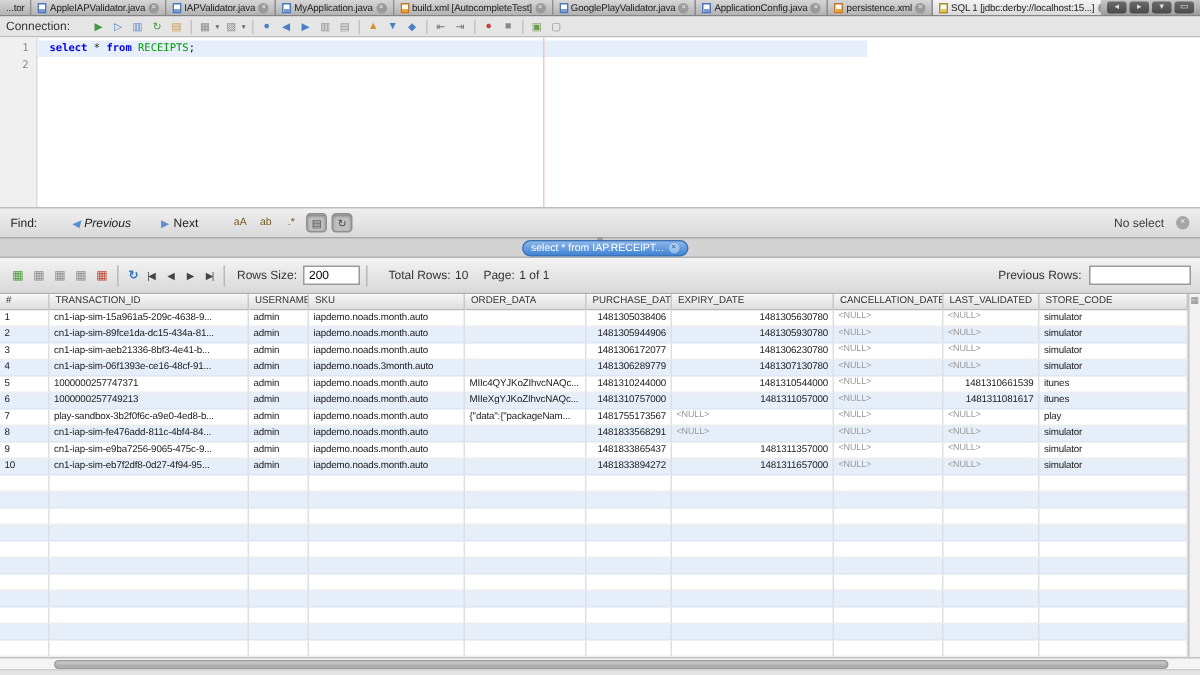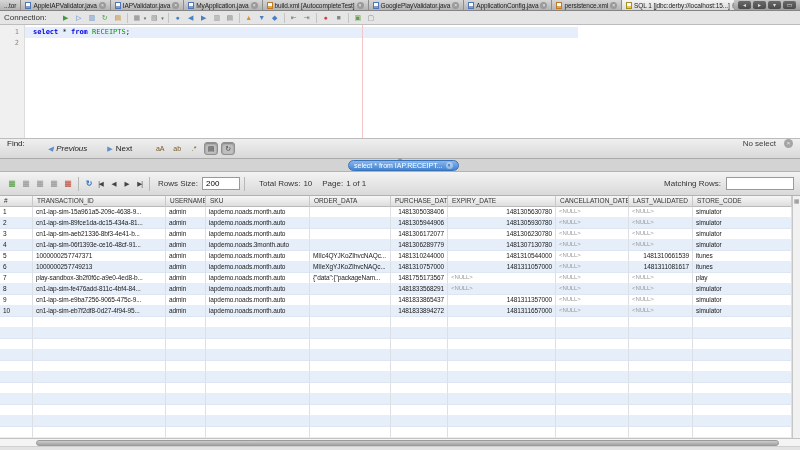--- a/index.html
+++ b/index.html
@@ -48,21 +48,21 @@
   .code { flex:1; padding-top:2px; font-family:"DejaVu Sans Mono", monospace; font-size:7px; }
   .codeline { height:11px; line-height:11px; padding-left:8px; white-space:pre; }
   .codeline.current { background:#e7eefb; width:553px; }
   .tok-keyword { color:#0000e6; font-weight:bold; }
   .tok-identifier { color:#009900; }
   .tok-plain { color:#111; }
   .margin-line { position:absolute; left:362px; top:0; bottom:0; width:1px; background:#f2c6c6; }
 
   
   .findbar { height:20px; background:linear-gradient(#efefef,#d9d9d9); border-top:1px solid #bcbcbc;
-             display:flex; padding:0 7px; font-size:8px; color:#222; }
+             display:flex; align-items:center; padding:0 7px; font-size:8px; color:#222; }
   .find-combo { width:158px; height:13px; margin-left:4px; background:#fff; border:1px solid #a0a0a0;
                 border-radius:7px; display:flex; align-items:center; justify-content:space-between;
                 padding:0 5px; font-size:8px; }
   .find-combo .arr { font-size:6px; color:#555; }
   .fbtn { display:flex; align-items:center; gap:3px; padding:0 5px; }
   .fbtn .arrow { color:#5a8fd0; font-size:7px; }
   .fbtn.prev { margin-left:18px;font-style:italic; }
   .fbtn.next { margin-left:10px; }
   .ftoggles { display:flex; align-items:center; gap:3px; margin-left:16px; }
   .ftoggle { min-width:14px; height:13px; border-radius:3px; display:flex; align-items:center; justify-content:center;
@@ -282,21 +282,21 @@
     <span class="gsep"></span>
     <span class="statpair">
       <span>Total Rows:</span>
       <span>10</span>
     </span>
     <span class="statpair">
       <span>Page:</span>
       <span>1 of 1</span>
     </span>
     <span class="gt-right">
-      <span>Matching Rows:</span>
+      <span>Previous Rows:</span>
       <input class="mrows-input" value="" style="">
     </span>
   </div>
 
   <div class="gridwrap">
     <div class="grid-header">
         <div class="hcell" style="width: 33px;">#</div>
         <div class="hcell" style="width: 133px;">TRANSACTION_ID</div>
         <div class="hcell" style="width: 40px;">USERNAME</div>
         <div class="hcell" style="width: 104px;">SKU</div>

